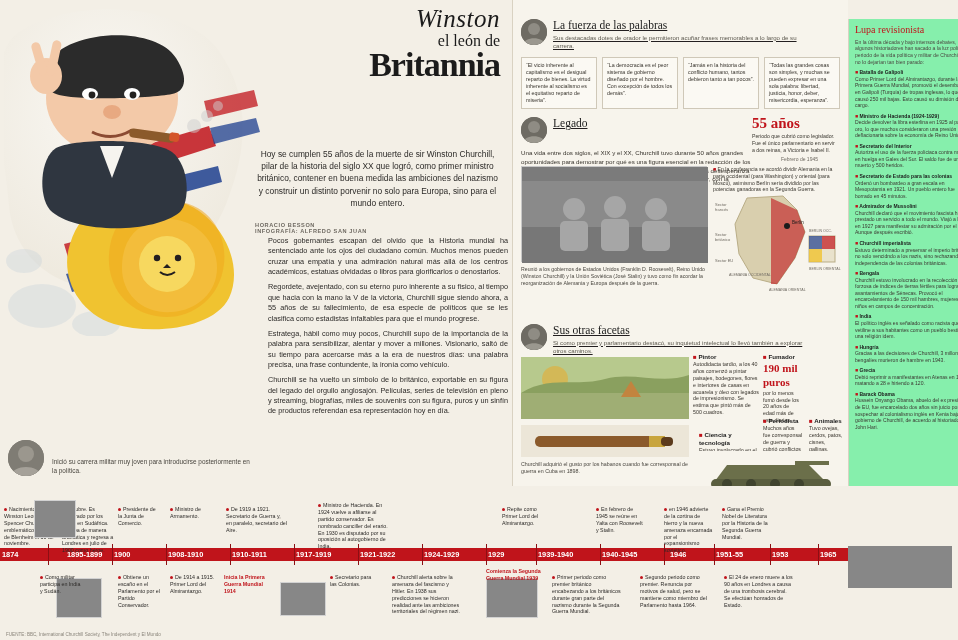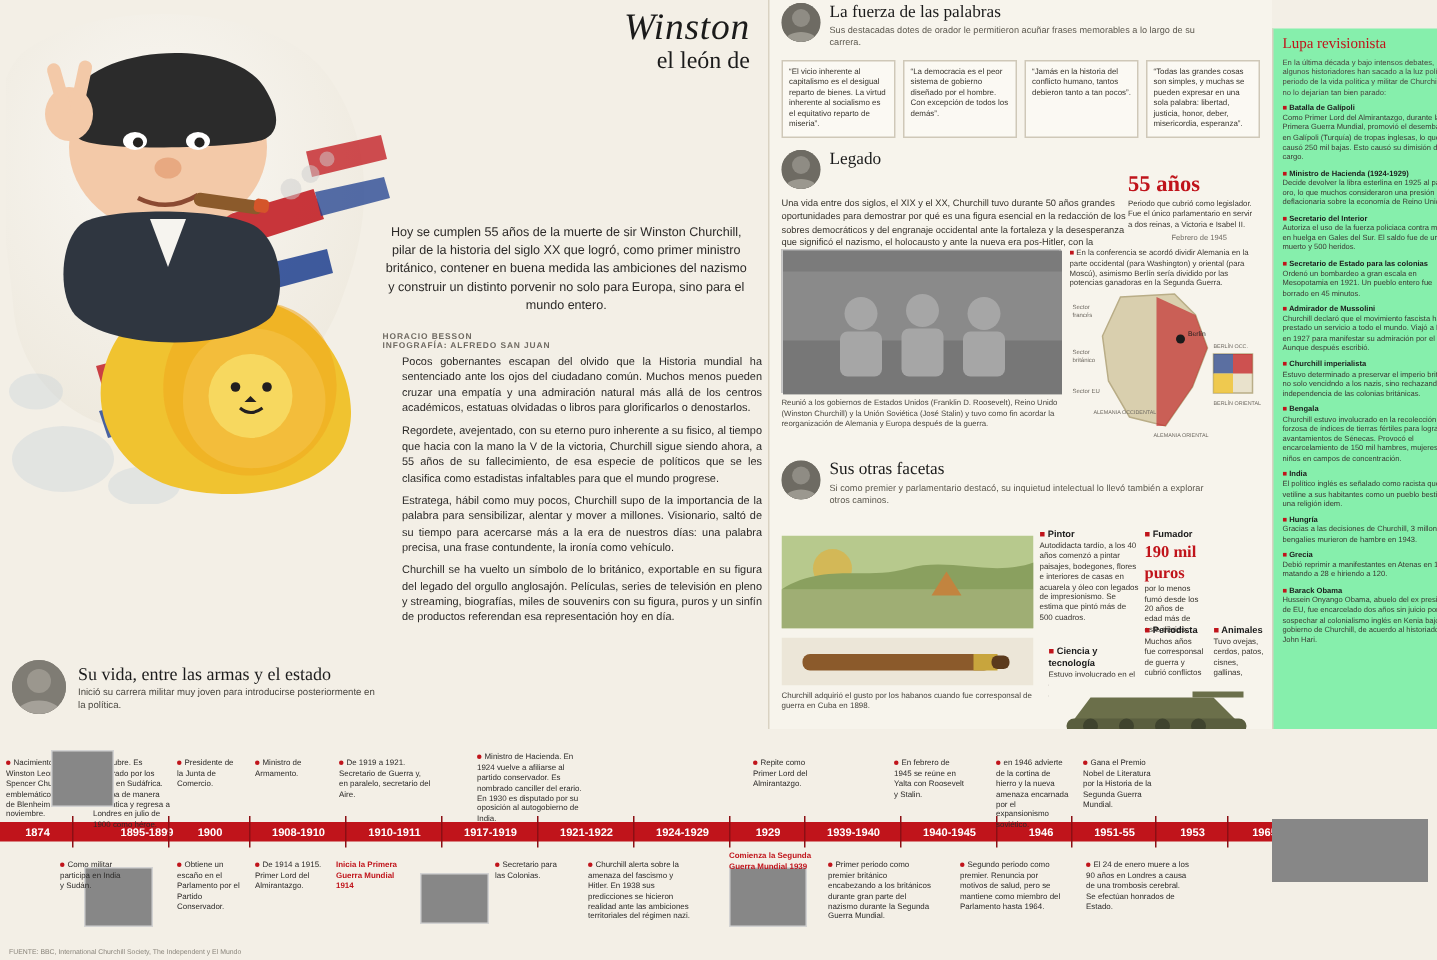--- a/index.html
+++ b/index.html
@@ -57,37 +57,37 @@
   .suvida { position:absolute; left:8px; top:440px; width:250px; height:46px; }
   .sv-photo { position:absolute; left:0; top:0; width:36px; height:36px; border-radius:50%; overflow:hidden; background:#7d7a72; }
   .sv-title { position:absolute; left:44px; top:2px; font-family:"Liberation Serif",serif; font-size:12px; color:#1b1b1b; }
   .sv-sub { position:absolute; left:44px; top:18px; width:200px; font-size:6.4px; line-height:1.35; color:#4a4740; }
 
   
   .timeline { position:absolute; left:0; top:486px; width:958px; height:154px; background:#f3efe6; }
   .tl-bar { position:absolute; left:0; top:62px; width:868px; height:13px; background:#c0141b; }
   .tl-year {
     position:absolute; top:62px; height:13px; line-height:13px;
-    color:#fff; font-size:7.4px; font-weight:bold; text-align:center;
+    color:#fff; font-size:7.4px; font-weight:bold; text-align:left;
   }
   .tl-tick { position:absolute; top:58px; width:1px; height:21px; background:#8c0f14; }
   .tl-item { position:absolute; font-size:5.3px; line-height:1.3; color:#2c2a28; }
   .tl-dot { display:inline-block; width:3px; height:3px; background:#c0141b; border-radius:50%; vertical-align:middle; margin-right:2px; }
   .tl-photo { position:absolute; background:#8a8780; border:1px solid #d9d2c2; }
   .tl-photo.sq { filter:grayscale(1); }
   .source { position:absolute; left:6px; bottom:3px; font-size:4.6px; color:#8a857b; }
 
   
   .box350 { position:absolute; right:6px; bottom:14px; width:104px; text-align:left; }
   .box350 .big { font-family:"Liberation Serif",serif; font-size:17px; color:#c0141b; font-weight:bold; line-height:1; }
   .box350 .txt { font-size:5.2px; line-height:1.3; color:#3b3831; margin-top:2px; }
   .photo350 { position:absolute; right:6px; bottom:52px; width:104px; height:42px; background:#8a8780; filter:grayscale(1); }
 
   
-  .sec { position:relative; padding:2px 8px 4px 8px; }
+  .sec { position:relative; padding:19px 8px 4px 8px;text-decoration:underline; }
   .sec-head { display:flex; align-items:flex-start; gap:6px; }
   .sec-avatar { width:26px; height:26px; border-radius:50%; background:#6e6b63; flex:none; overflow:hidden; position:relative; }
   .sec-title { font-family:"Liberation Serif",serif; font-size:11.5px; color:#1b1b1b; line-height:1.1; }
   .sec-sub { font-size:6.1px; color:#5d594f; line-height:1.3; margin-top:2px; max-width:250px; }
 
   .quotes { display:flex; gap:5px; padding:4px 8px 6px 8px; }
   .quote {
     flex:1; border:1px solid #cfc8b8; background:#fbf9f3; padding:4px 4px;
     font-size:5.3px; line-height:1.32; color:#37332c;
   }
@@ -183,20 +183,21 @@
         <g transform="translate(24,30)">
           <ellipse cx="18" cy="40" rx="16" ry="18" fill="#f3c9a8"></ellipse>
           <rect x="6" y="6" width="9" height="34" rx="4.5" fill="#f3c9a8" transform="rotate(-16 10 20)"></rect>
           <rect x="22" y="4" width="9" height="36" rx="4.5" fill="#f3c9a8" transform="rotate(12 26 20)"></rect>
         </g>
       </svg>
 
       <div class="hero-title">
         <div class="hero-winston">Winston</div>
         <div class="hero-leon">el león de</div>
+        <div class="hero-churchill" style="font-size:34px;line-height:1;color:#1b1b1b;margin-top:-2px;">Britannia</div>
       </div>
 
       <div class="hero-deck">Hoy se cumplen 55 años de la muerte de sir Winston Churchill, pilar de la historia del siglo XX que logró, como primer ministro británico, contener en buena medida las ambiciones del nazismo y construir un distinto porvenir no solo para Europa, sino para el mundo entero.</div>
       <div class="byline">
         <div>HORACIO BESSON</div>
         <div>INFOGRAFÍA: ALFREDO SAN JUAN</div>
       </div>
     </div>
 
     <div class="left-body">
@@ -207,21 +208,20 @@
     </div>
 
     <div class="suvida">
       <div class="sv-photo">
         <svg viewBox="0 0 36 36" width="36" height="36">
             <rect width="36" height="36" fill="#7f7c74"></rect>
             <circle cx="18" cy="14" r="8" fill="#9b978e"></circle>
             <path d="M2,36 C6,24 30,24 34,36 Z" fill="#a5a199"></path>
           </svg>
       </div>
-      <div class="sv-title">Su vida, entre las armas y el estado</div>
       <div class="sv-sub">Inició su carrera militar muy joven para introducirse posteriormente en la política.</div>
     </div>
   </div>
 
   <div class="col-mid">
 
     <div class="sec">
       <div class="sec-head">
         <div class="sec-avatar">
           <svg viewBox="0 0 26 26" width="26" height="26">

